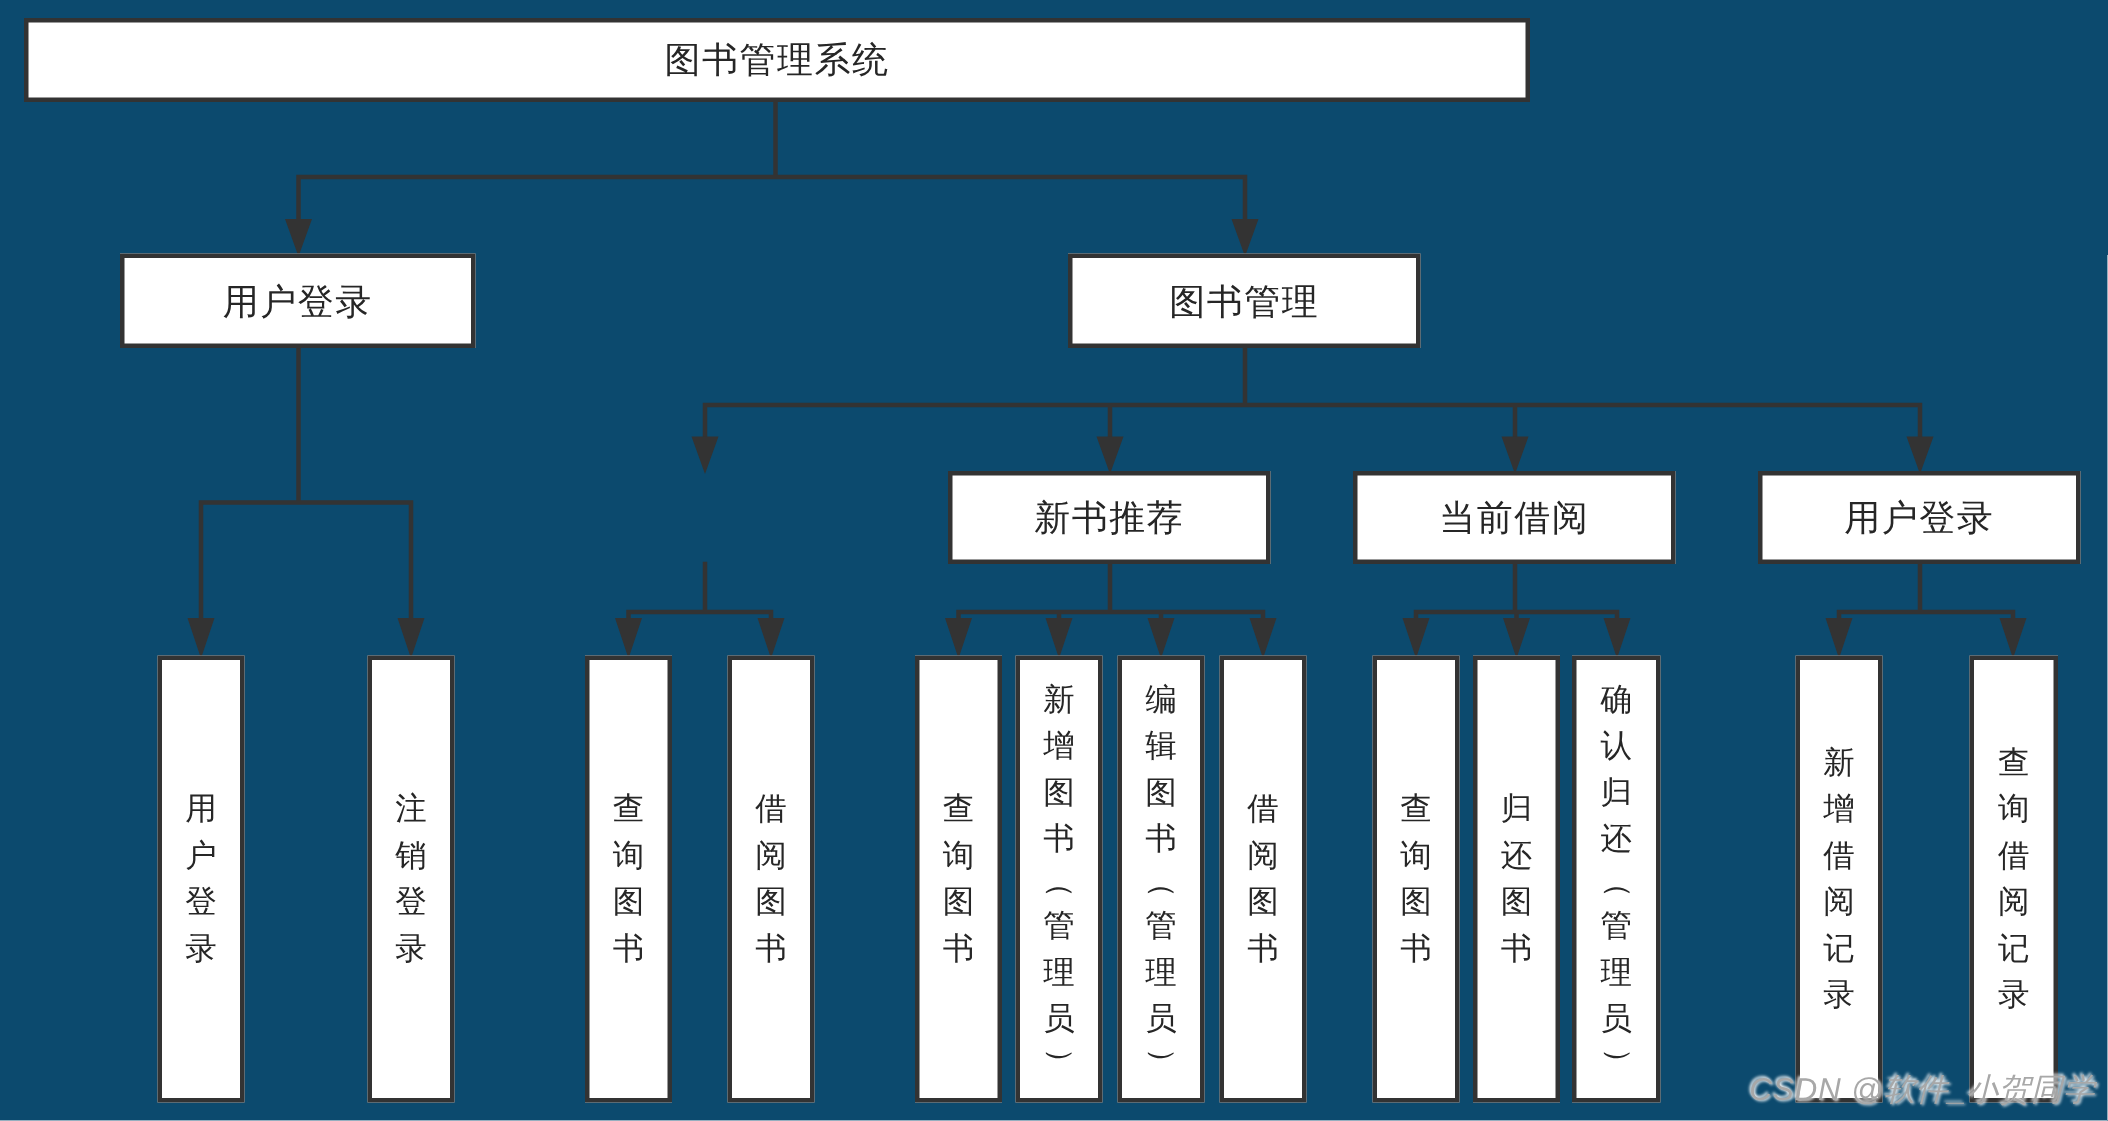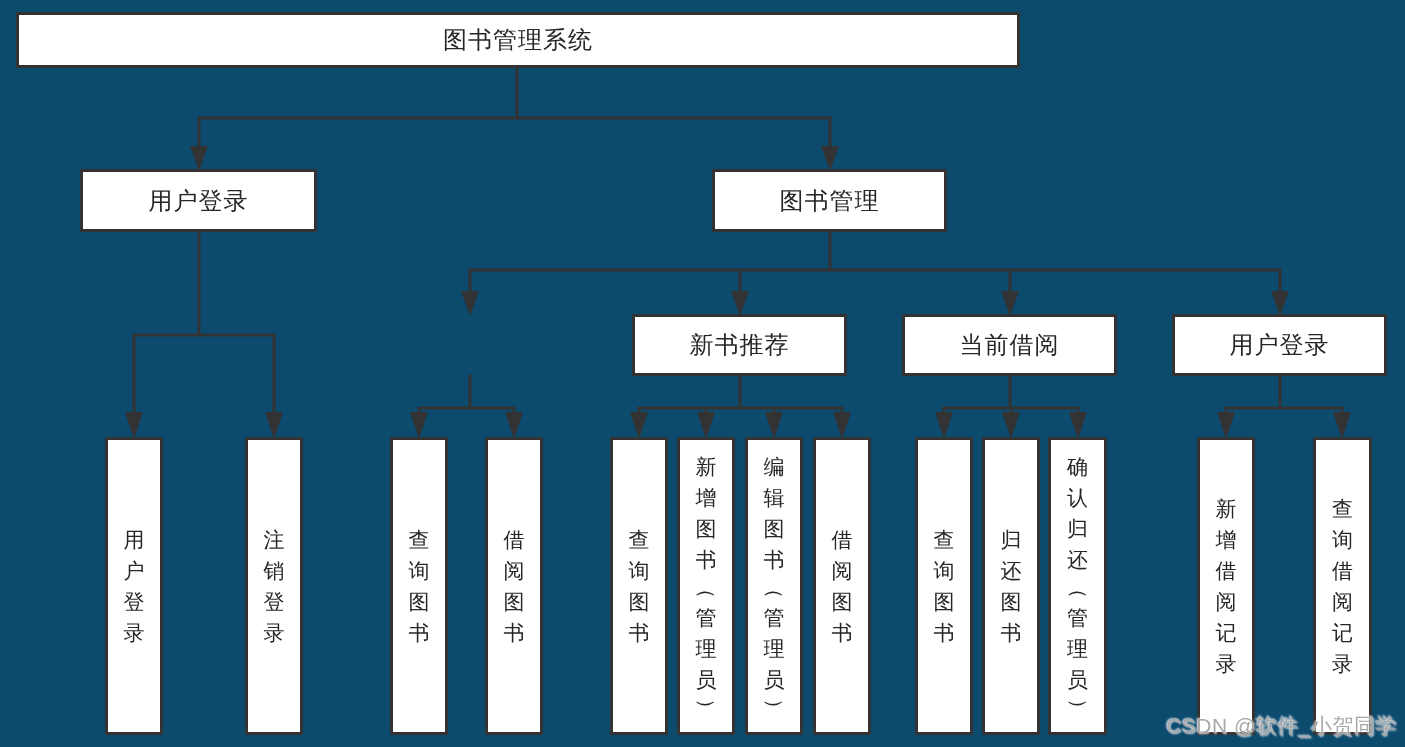--- a/index.html
+++ b/index.html
@@ -18,20 +18,21 @@
   .vtext{
     display:flex;flex-direction:column;align-items:center;justify-content:center;
     width:100%;height:100%;font-size:21px;color:#262626;
   }
   .vchar{display:block;height:21px;line-height:21px;text-align:center;margin:5px 0;}
   .vchar.vrot{transform:rotate(90deg);height:17px;line-height:17px;font-size:20px;}
   .watermark{
     position:absolute;z-index:3;font-size:21px;letter-spacing:0.5px;color:#a8a8a8;
     text-shadow:1px 1px 2px rgba(255,255,255,.95),-1px -1px 2px rgba(255,255,255,.95);
     white-space:nowrap;
+    font-style:italic;
   }
 </style>
 </head>
 <body>
 
 <div class="stage">
 
   <svg class="wires" width="1405" height="747" viewBox="0 0 1405 747">
 
     <path fill="none" stroke="#333" stroke-width="3" stroke-linecap="square" d="

